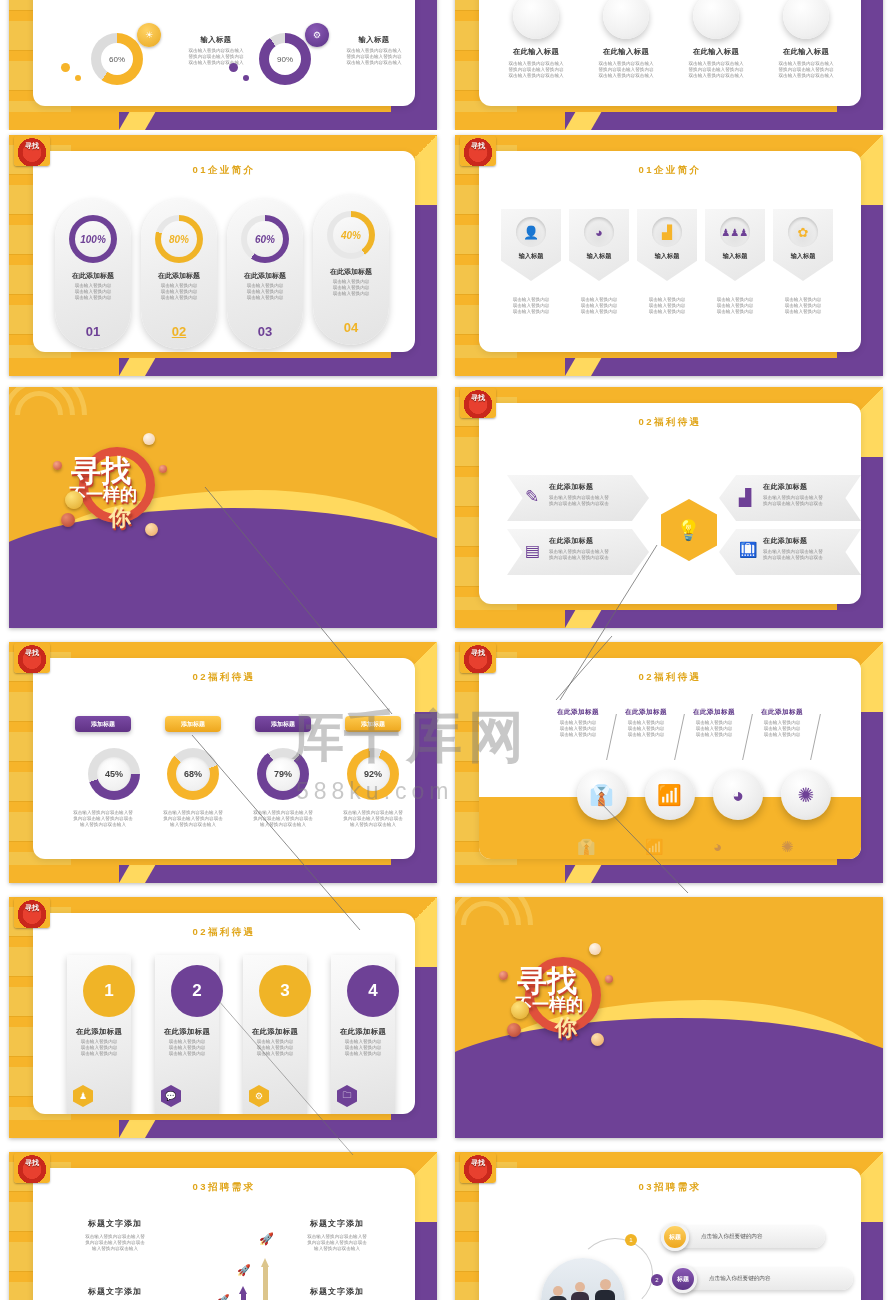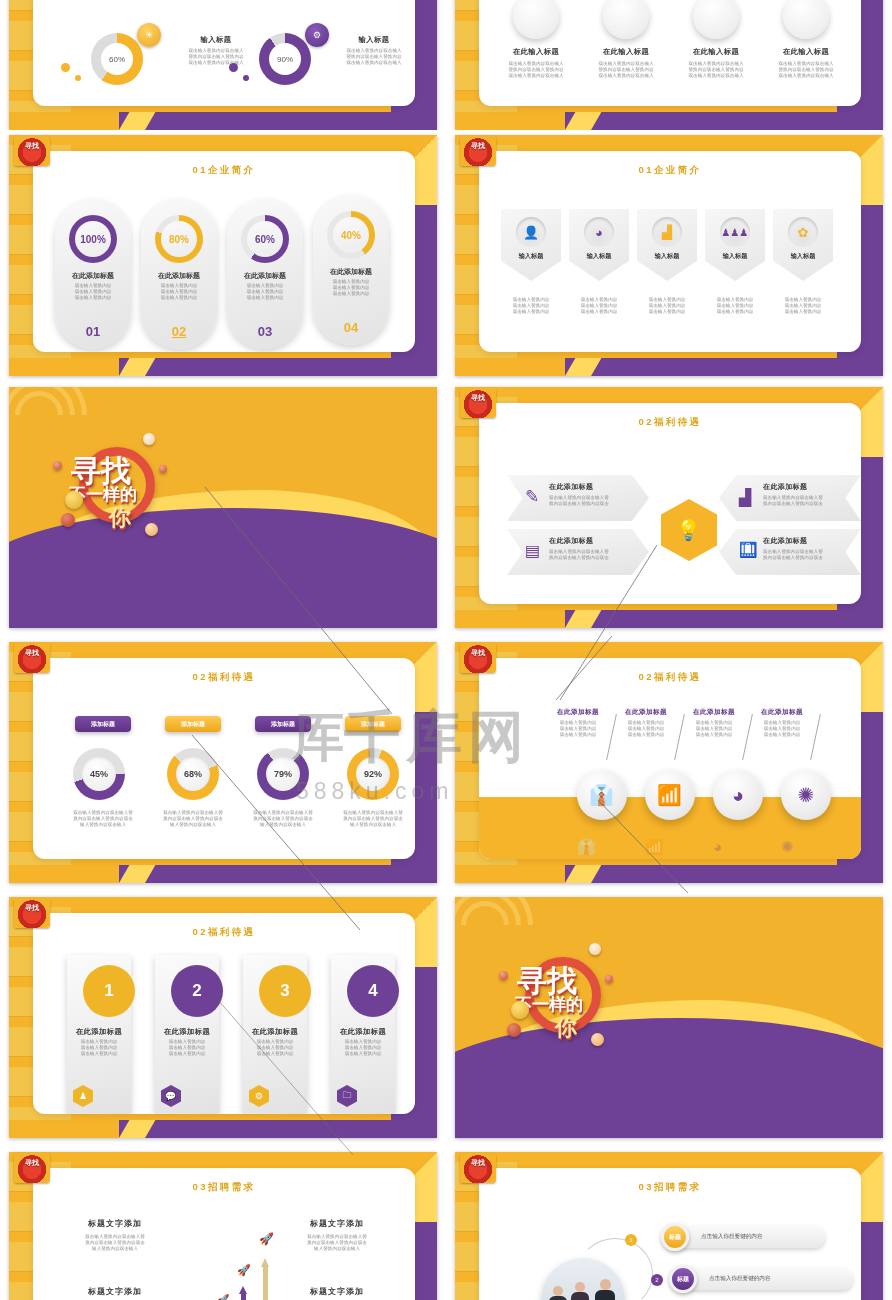--- a/index.html
+++ b/index.html
@@ -96,21 +96,21 @@
   .pill {
     position:absolute; width:76px; height:150px; border-radius:38px;
     background:linear-gradient(160deg,#fafafa 0%, #ececec 55%, #e3e3e3 100%);
     box-shadow:0 3px 7px rgba(0,0,0,.18);
   }
   .pill .ringw { position:absolute; left:50%; top:16px; transform:translateX(-50%);
      width:48px; height:48px; border-radius:50%; }
   .pill .ringw .inner { position:absolute; inset:6px; border-radius:50%;
      background:linear-gradient(160deg,#fafafa,#ececec);
      display:flex; align-items:center; justify-content:center;
-     font-size:10px; font-weight:bold;}
+     font-size:10px; font-weight:bold;font-style:italic;}
   .pill .ptitle { position:absolute; left:0; right:0; top:72px; font-size:7px; font-weight:bold;
      text-align:center; color:#3b3b3b; }
   .pill .ptext { position:absolute; left:4px; right:4px; top:84px; }
   .pill .pnum { position:absolute; left:0; right:0; bottom:10px; text-align:center;
      font-size:13px; font-weight:bold; }
 
   
   .pin {
     position:absolute; width:60px; height:72px;
     background:linear-gradient(155deg,#f7f7f7,#e6e6e6);
@@ -574,21 +574,21 @@
         <div class="botpurple"></div>
         <div class="botyellow"></div>
       </div>
       <div class="sl-logo">
         <div class="lg-t"><span>寻找</span></div>
       </div>
       <div class="sl-card">
         <div class="sl-title">02福利待遇</div>
 
         <div class="tagbtn" style="left:42px; top:58px; background:linear-gradient(180deg,#7a4aa4,#603285);">添加标题</div>
-        <div class="dnut" style="left:40px; top:90px; background:conic-gradient(from 90deg,#6e4196 0% 45%, #e0e0e0 45% 100%);text-decoration:underline;">
+        <div class="dnut" style="left:55px; top:90px; background:conic-gradient(from 90deg,#6e4196 0% 45%, #e0e0e0 45% 100%);text-decoration:underline;">
           <div class="hole2">45%</div>
         </div>
         <div class="bd" style="position:absolute;left:20px;top:152px;width:100px;white-space:pre-line;">双击输入替换内容双击输入替
 换内容双击输入替换内容双击
 输入替换内容双击输入</div>
 
         <div class="tagbtn" style="left:132px; top:58px; background:linear-gradient(180deg,#ffcb4f,#eda61d);">添加标题</div>
         <div class="dnut" style="left:134px; top:90px; background:conic-gradient(from 70deg,#f6b42a 0% 68%, #e0e0e0 68% 100%);">
           <div class="hole2">68%</div>
         </div>

